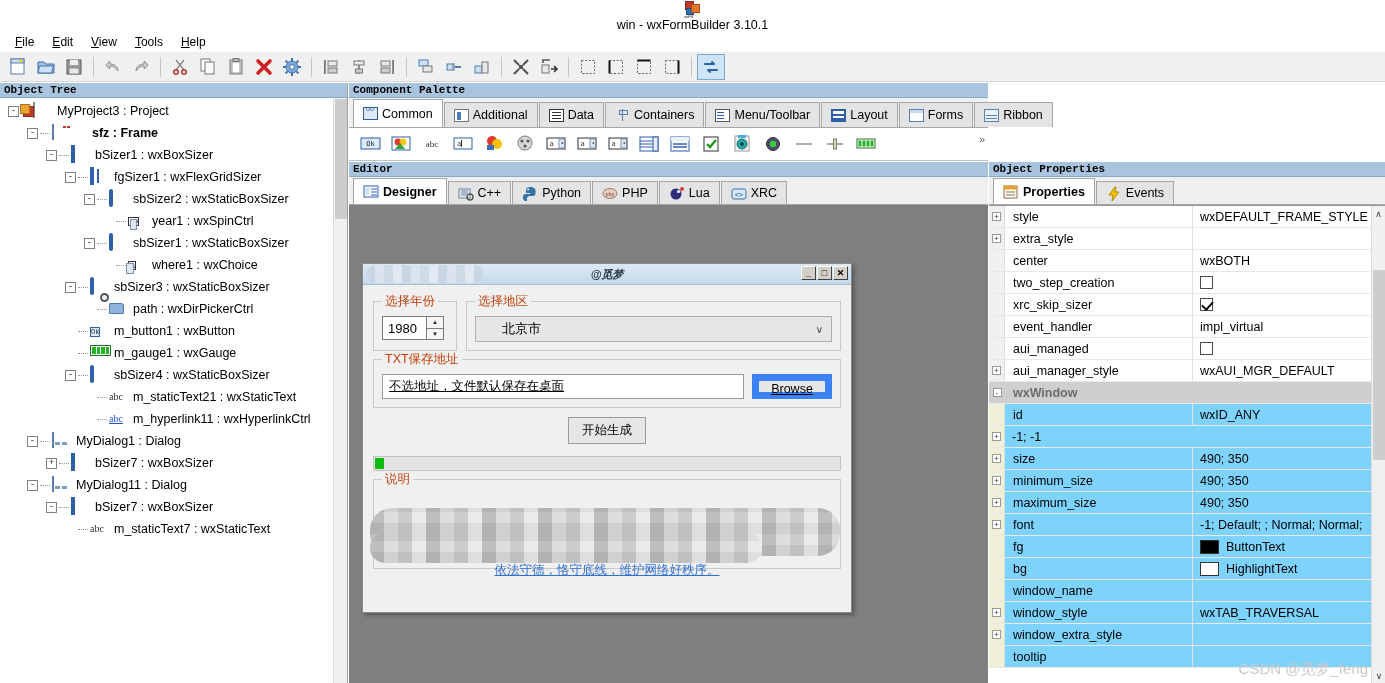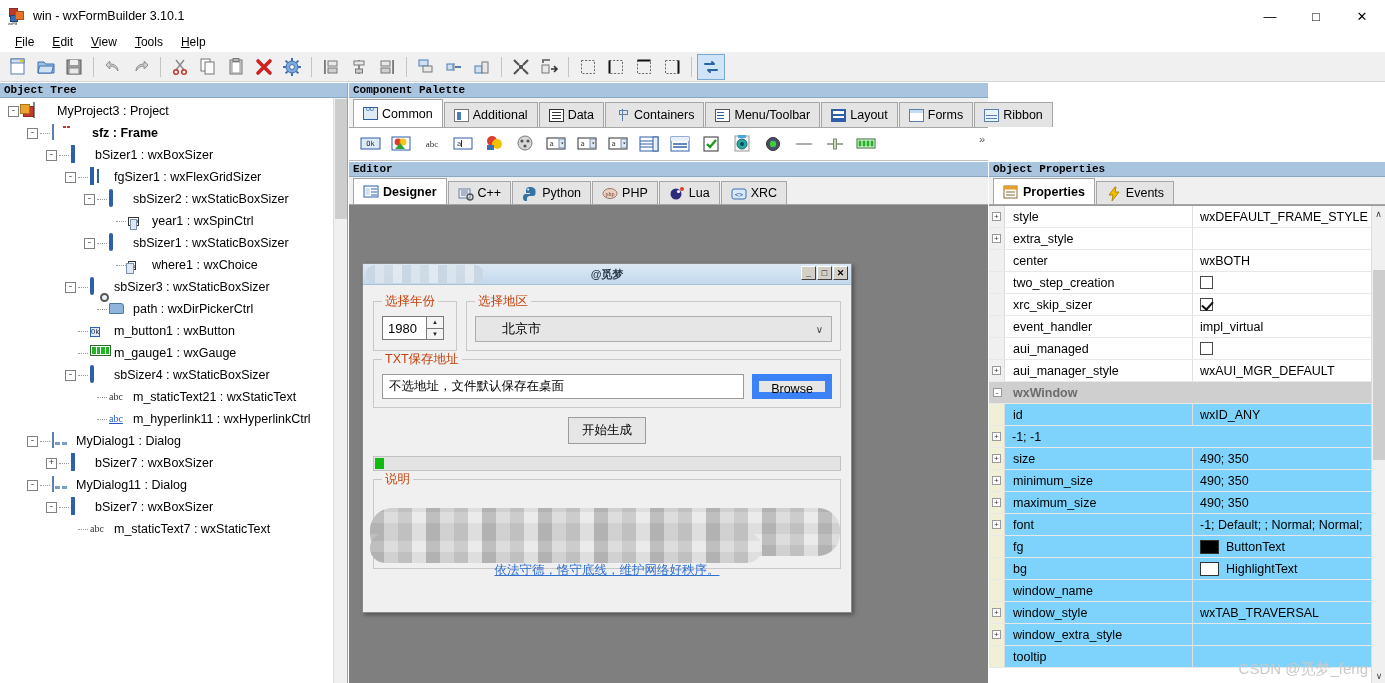--- a/index.html
+++ b/index.html
@@ -8,21 +8,21 @@
     width:1385px; height:683px; overflow:hidden;
     font-family:"Liberation Sans", sans-serif; font-size:12px;
     background:#f0f0f0; color:#000;
     -webkit-font-smoothing:antialiased;
   }
   #app { position:relative; width:1385px; height:683px; background:#ffffff; }
 
   
   .titlebar {
     position:absolute; left:0; top:0; width:1385px; height:32px;
-    background:#ffffff; display:flex; align-items:center;
+    background:#ffffff; display:flex; align-items:center;flex-direction:column;
   }
   .app-icon {
     width:18px; height:18px; margin-left:8px; margin-right:7px;
     position:relative; flex:none;
   }
   .app-icon .sq1 { position:absolute; left:1px; top:1px; width:9px; height:9px; background:#c0392b; border:1px solid #8e2b20; }
   .app-icon .sq2 { position:absolute; left:7px; top:4px; width:9px; height:9px; background:#e8742c; border:1px solid #a85018; }
   .app-icon .sq3 { position:absolute; left:2px; top:8px; width:8px; height:7px; background:#2f6fb5; border:1px solid #1d4a7d; }
   .app-icon .lbl { position:absolute; left:0px; bottom:-1px; font-size:4px; color:#333; letter-spacing:-0.3px; }
   .title-text { font-size:12.5px; color:#000; }
@@ -197,21 +197,21 @@
     position:absolute; left:13px; top:58px; width:490px; height:350px;
     background:#f0f0f0; border:1px solid #8a8a8a;
     box-shadow:2px 2px 4px rgba(0,0,0,.35);
     font-family:"Liberation Sans", sans-serif;
   }
   .prev-title {
     height:21px; background:linear-gradient(to bottom,#dce9f4,#c3d9ec);
     border-bottom:1px solid #a8c0d4; display:flex; align-items:center;
     position:relative;
   }
-  .prev-title .ttl { width:100%; text-align:center; font-size:11px; color:#2b3b4a; font-weight:bold; }
+  .prev-title .ttl { width:100%; text-align:center; font-size:11px; color:#2b3b4a; font-weight:bold;font-style:italic; }
   .prev-title .blur-ttl {
     position:absolute; left:3px; top:1px; width:118px; height:18px; border-radius:9px;
     background:
       repeating-linear-gradient(90deg,#c9d6e4 0 9px,#dbe5ee 9px 18px,#cfdbe7 18px 27px,#e2eaf2 27px 36px),
       #d6e0ea;
     opacity:.95;
   }
   .prev-title .btns { position:absolute; right:3px; top:2px; display:flex; gap:1px; }
   .prev-title .btns span {
     width:15px; height:14px; background:#d4d0c8; border:1px solid #fff;
@@ -242,21 +242,21 @@
   }
   .spin .arrows span:first-child { border-bottom:none; }
   .combo {
     height:26px; background:#e6e6e6; border:1px solid #adadad;
     display:flex; align-items:center; padding:0 8px; font-size:13px; position:relative;
   }
   .combo .cv { flex:1;margin-left:18px; }
   .combo .chev { font-size:10px; color:#444; }
 
   .fs-path { margin-top:9px; }
-  .pathrow { display:flex; gap:8px; }
+  .pathrow { display:flex; gap:8px;text-decoration:underline; }
   .pathrow input {
     flex:1; height:25px; border:1px solid #9a9a9a; background:#fff;
     font-size:12.5px; padding:0 6px; font-family:"Liberation Sans",sans-serif;
   }
   .browse {
     width:80px; height:25px; background:#e6e6e6; border:7px solid #3b82f6;
     font-size:12.5px; cursor:default; font-family:"Liberation Sans",sans-serif;
   }
 
   .genrow { text-align:center; margin-top:9px; }

